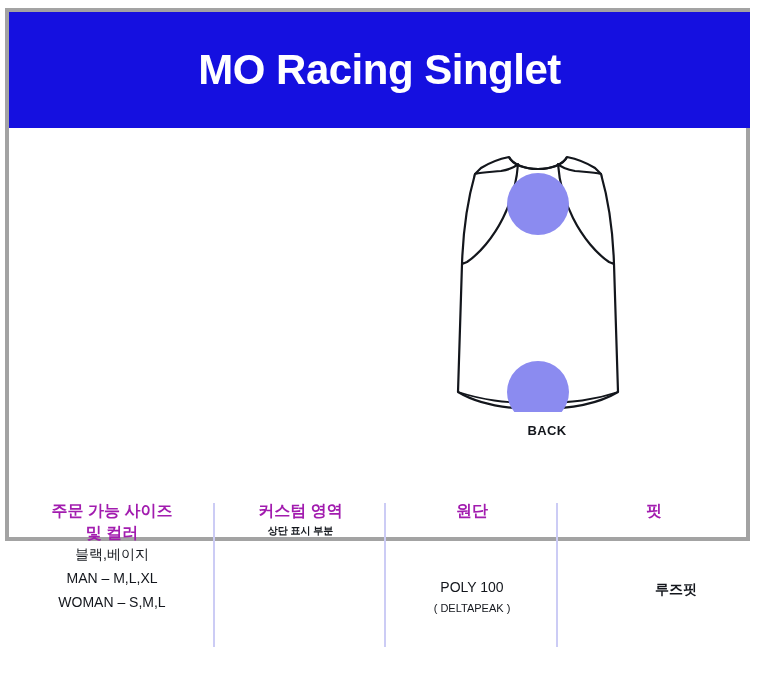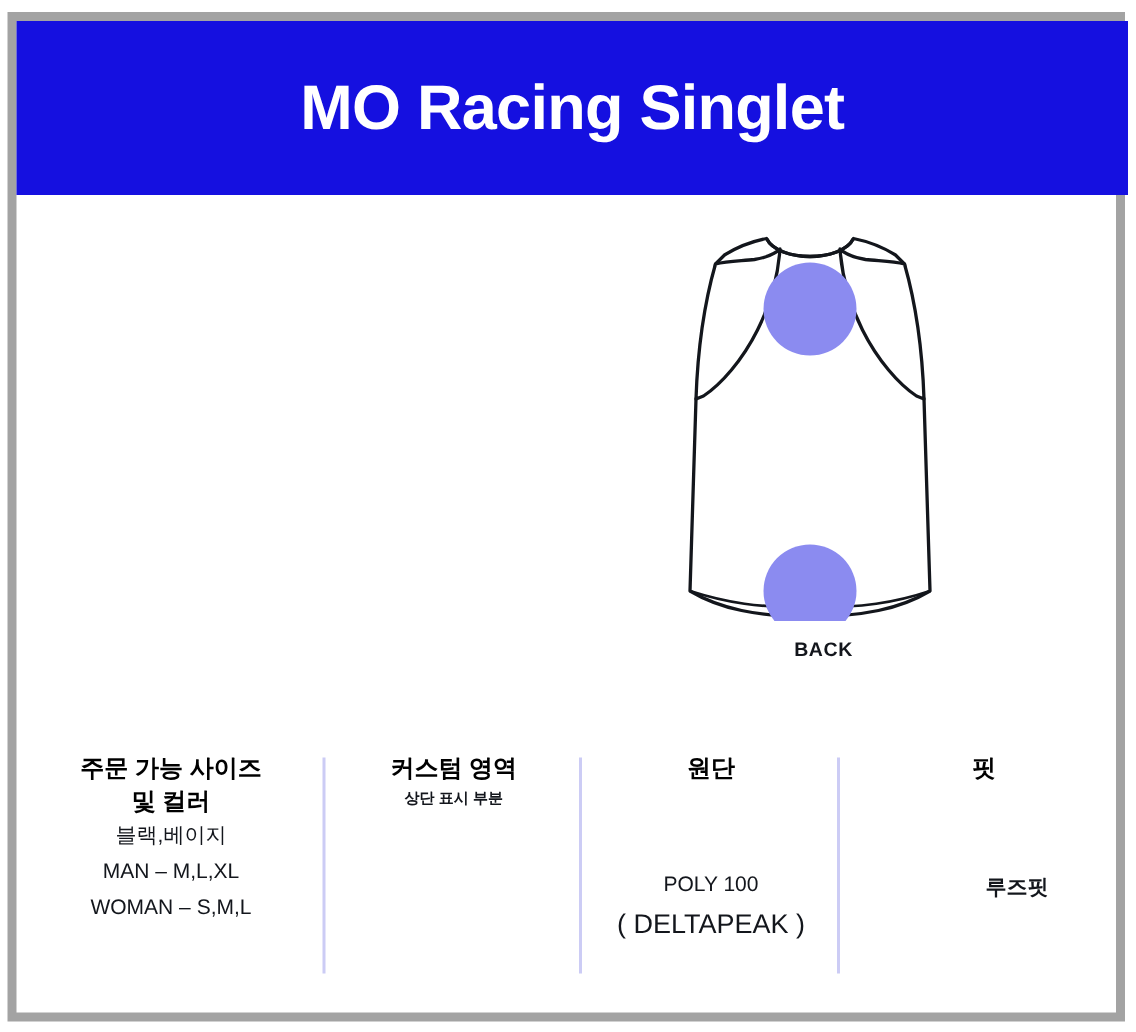--- a/index.html
+++ b/index.html
@@ -20,23 +20,23 @@
     height: 688px;
     background: #ffffff;
   }
 
   
   #card {
     position: absolute;
     left: 5px;
     top: 8px;
     width: 745px;
-    height: 673px;
+    height: 533px;
     box-sizing: border-box;
-    border: 6px solid #a3a3a3;
+    border: 4px solid #a3a3a3;
     background: #ffffff;
   }
 
   
   #header-band {
     position: absolute;
     left: 0;
     top: 0;
     width: 741px;
     height: 116px;
@@ -119,31 +119,31 @@
     right: 0;
     top: 45px;
     width: 2px;
     height: 144px;
     background: #ccccf5;
   }
 
   .spec-head {
     font-size: 16px;
     font-weight: bold;
-    color: #000000;
+    color: #a21caf;
     line-height: 1.35;
     white-space: pre-line;
   }
   .spec-body {
     font-size: 14px;
     color: #13161c;
     line-height: 1.7;
   }
   .spec-body .line { display: block; }
-  .spec-body .line.small { font-size: 18px; }
+  .spec-body .line.small { font-size: 11px; }
   .spec-body.fabric { margin-top: 54px; }
   .spec-body.fit { margin-top: 56px; font-weight: bold; padding-left: 44px; }
   .spec-body.custom { font-weight: bold; font-size: 10px; }
 </style>
 </head>
 <body>
 
 <div id="page">
   <div id="card">
 

